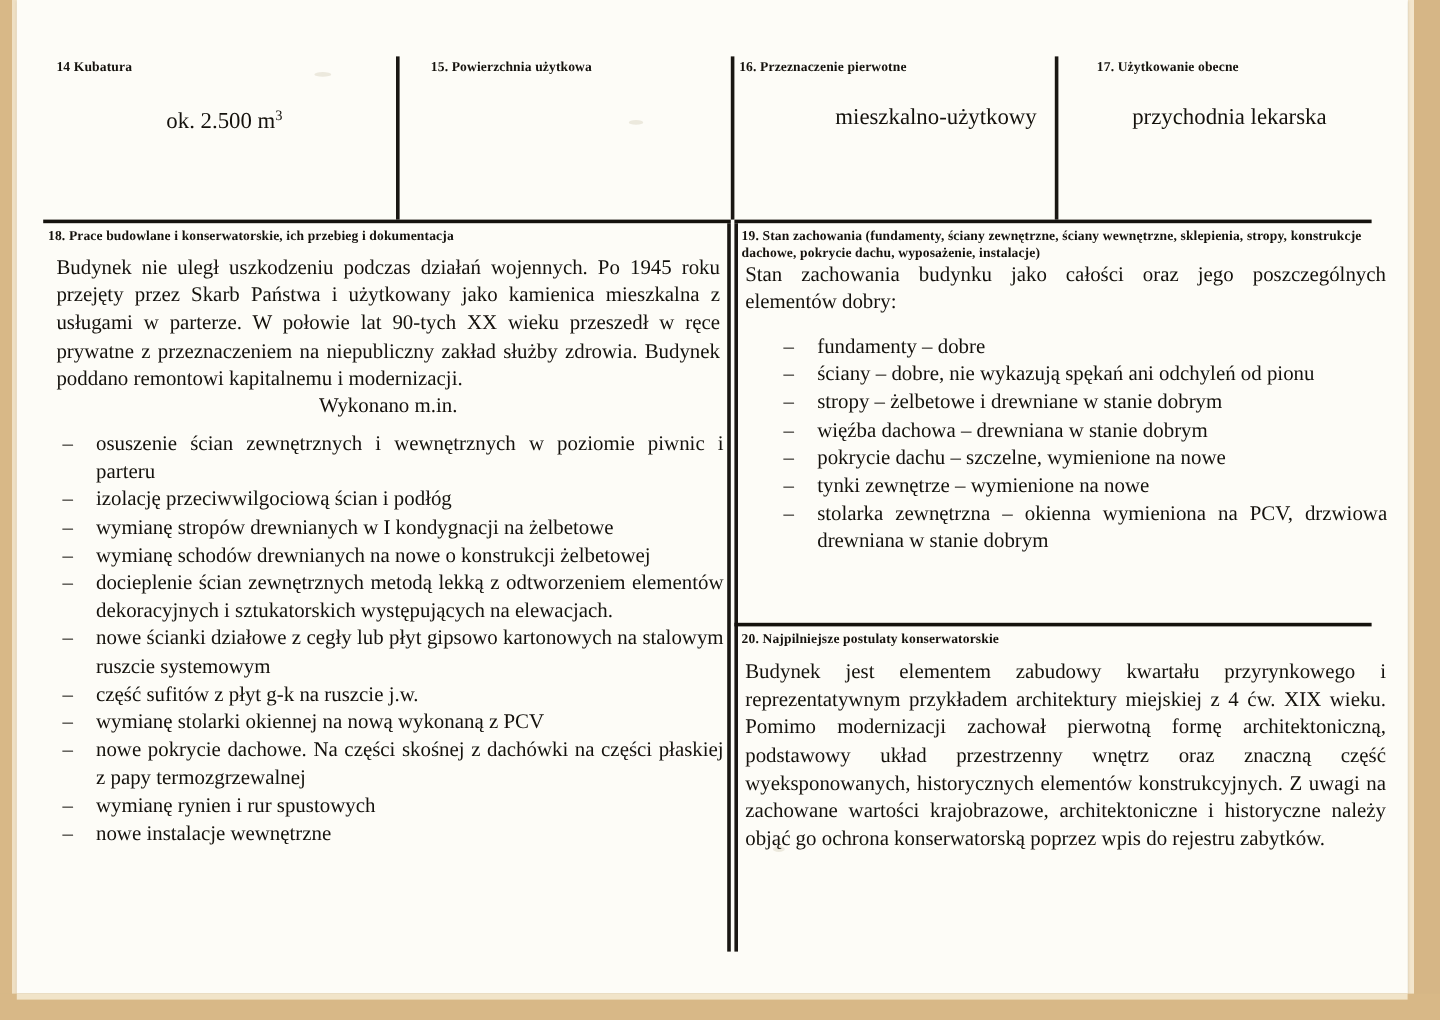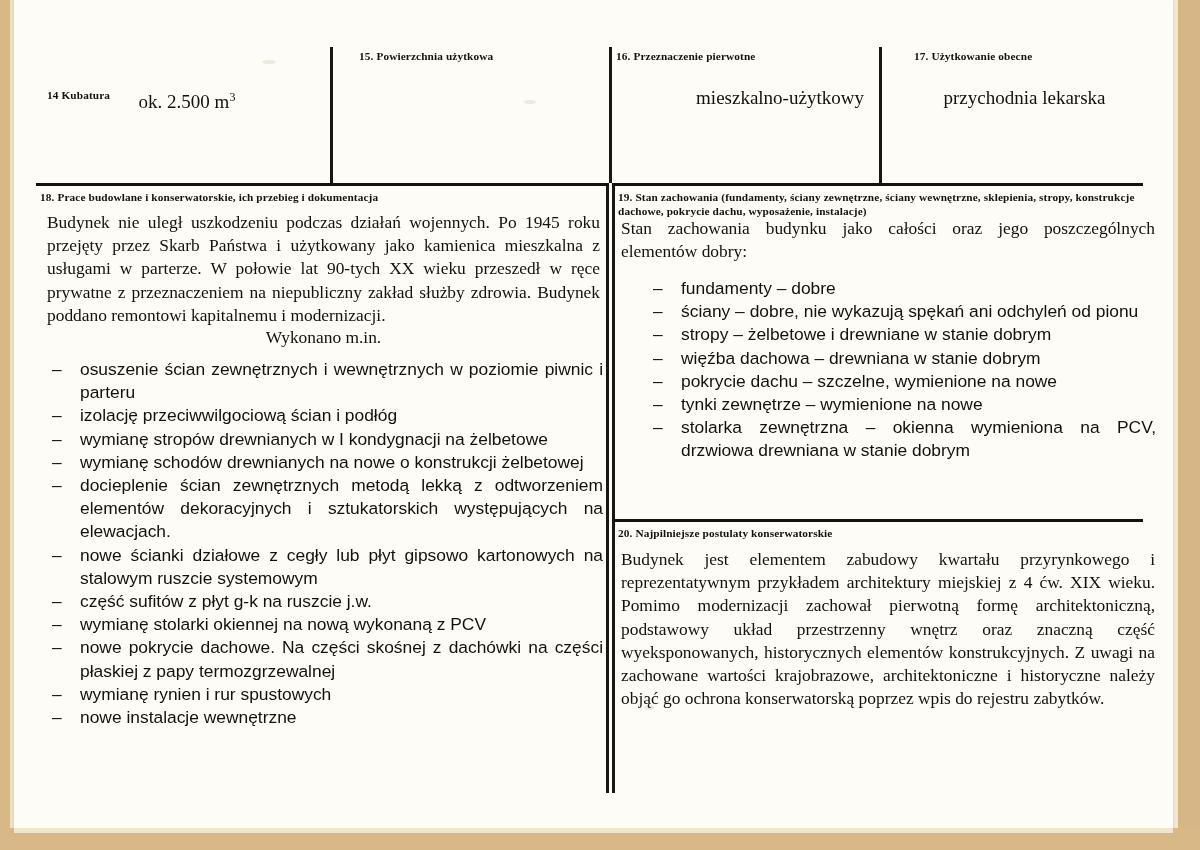--- a/index.html
+++ b/index.html
@@ -96,21 +96,21 @@
     text-justify: inter-word;
   }
   .para.nojust { text-align: center; }
 
   
   ul.dashlist {
     position: absolute;
     margin: 0;
     padding: 0;
     list-style: none;
-    font-family: Liberation Sans, sans-serif;
+    font-family: Liberation Serif, serif;
     font-size: 17.4px;
     line-height: 23.2px;
     color: #14110c;
   }
   ul.dashlist li {
     position: relative;
     padding-left: 30px;
     text-align: justify;
     text-justify: inter-word;
   }
@@ -138,21 +138,21 @@
   <div id="sheet">
 
     <div class="speck" style="left:630px;top:705px;width:10px;height:5px;"></div>
     <div class="speck" style="left:248px;top:60px;width:14px;height:4px;"></div>
     <div class="speck" style="left:510px;top:100px;width:12px;height:4px;"></div>
 
     <div class="vrule" style="left:316px;top:47px;width:3px;height:136px;"></div>
     <div class="vrule" style="left:595px;top:47px;width:3px;height:136px;"></div>
     <div class="vrule" style="left:865px;top:47px;width:3px;height:136px;"></div>
 
-    <div class="fieldhdr" style="left:33px;top:49px;width:270px;margin-top:39px;">14 Kubatura</div>
+    <div class="fieldhdr" style="left:33px;top:49px;width:270px;">14 Kubatura</div>
     <div class="bigval" style="left:33px;top:91px;width:280px;">
       <span>ok. 2.500 m</span><sup>3</sup>
     </div>
 
     <div class="fieldhdr" style="left:324px;top:49px;width:270px;margin-left:21px;">15. Powierzchnia użytkowa</div>
 
     <div class="fieldhdr" style="left:602px;top:49px;width:260px;">16. Przeznaczenie pierwotne</div>
     <div class="bigval" style="left:632px;top:87px;width:268px;">
       <span>mieszkalno-użytkowy</span><sup></sup>
     </div>

